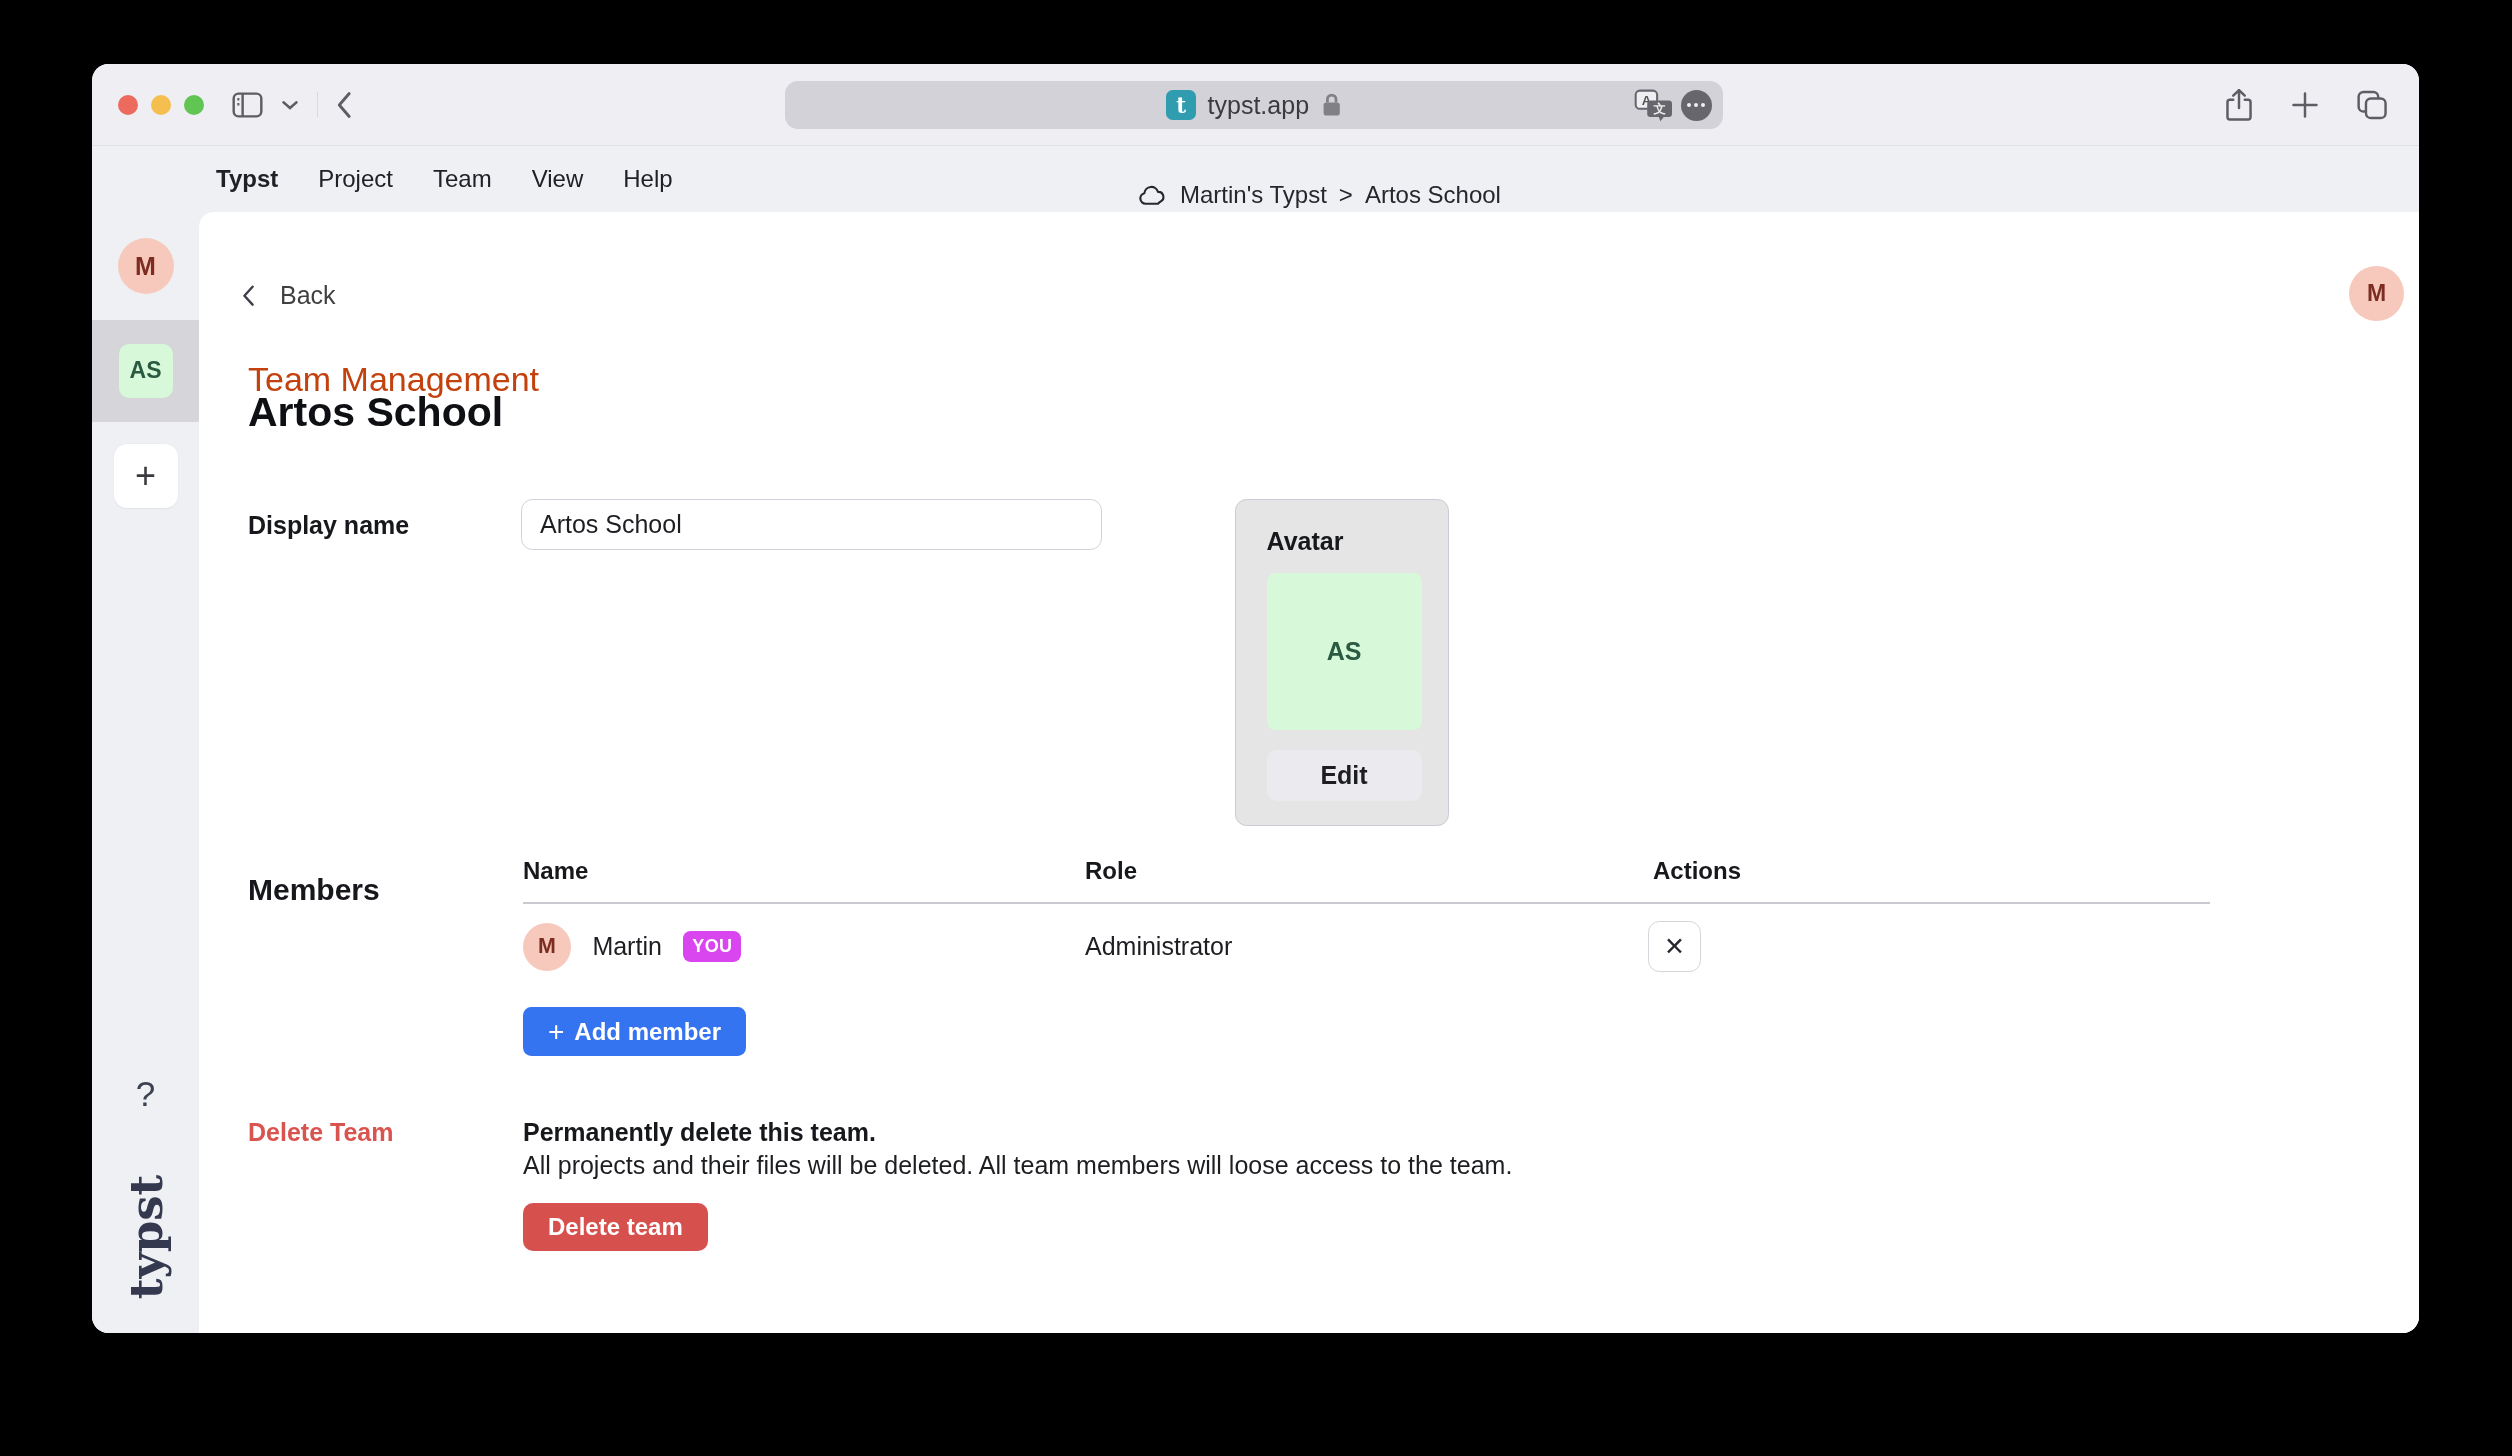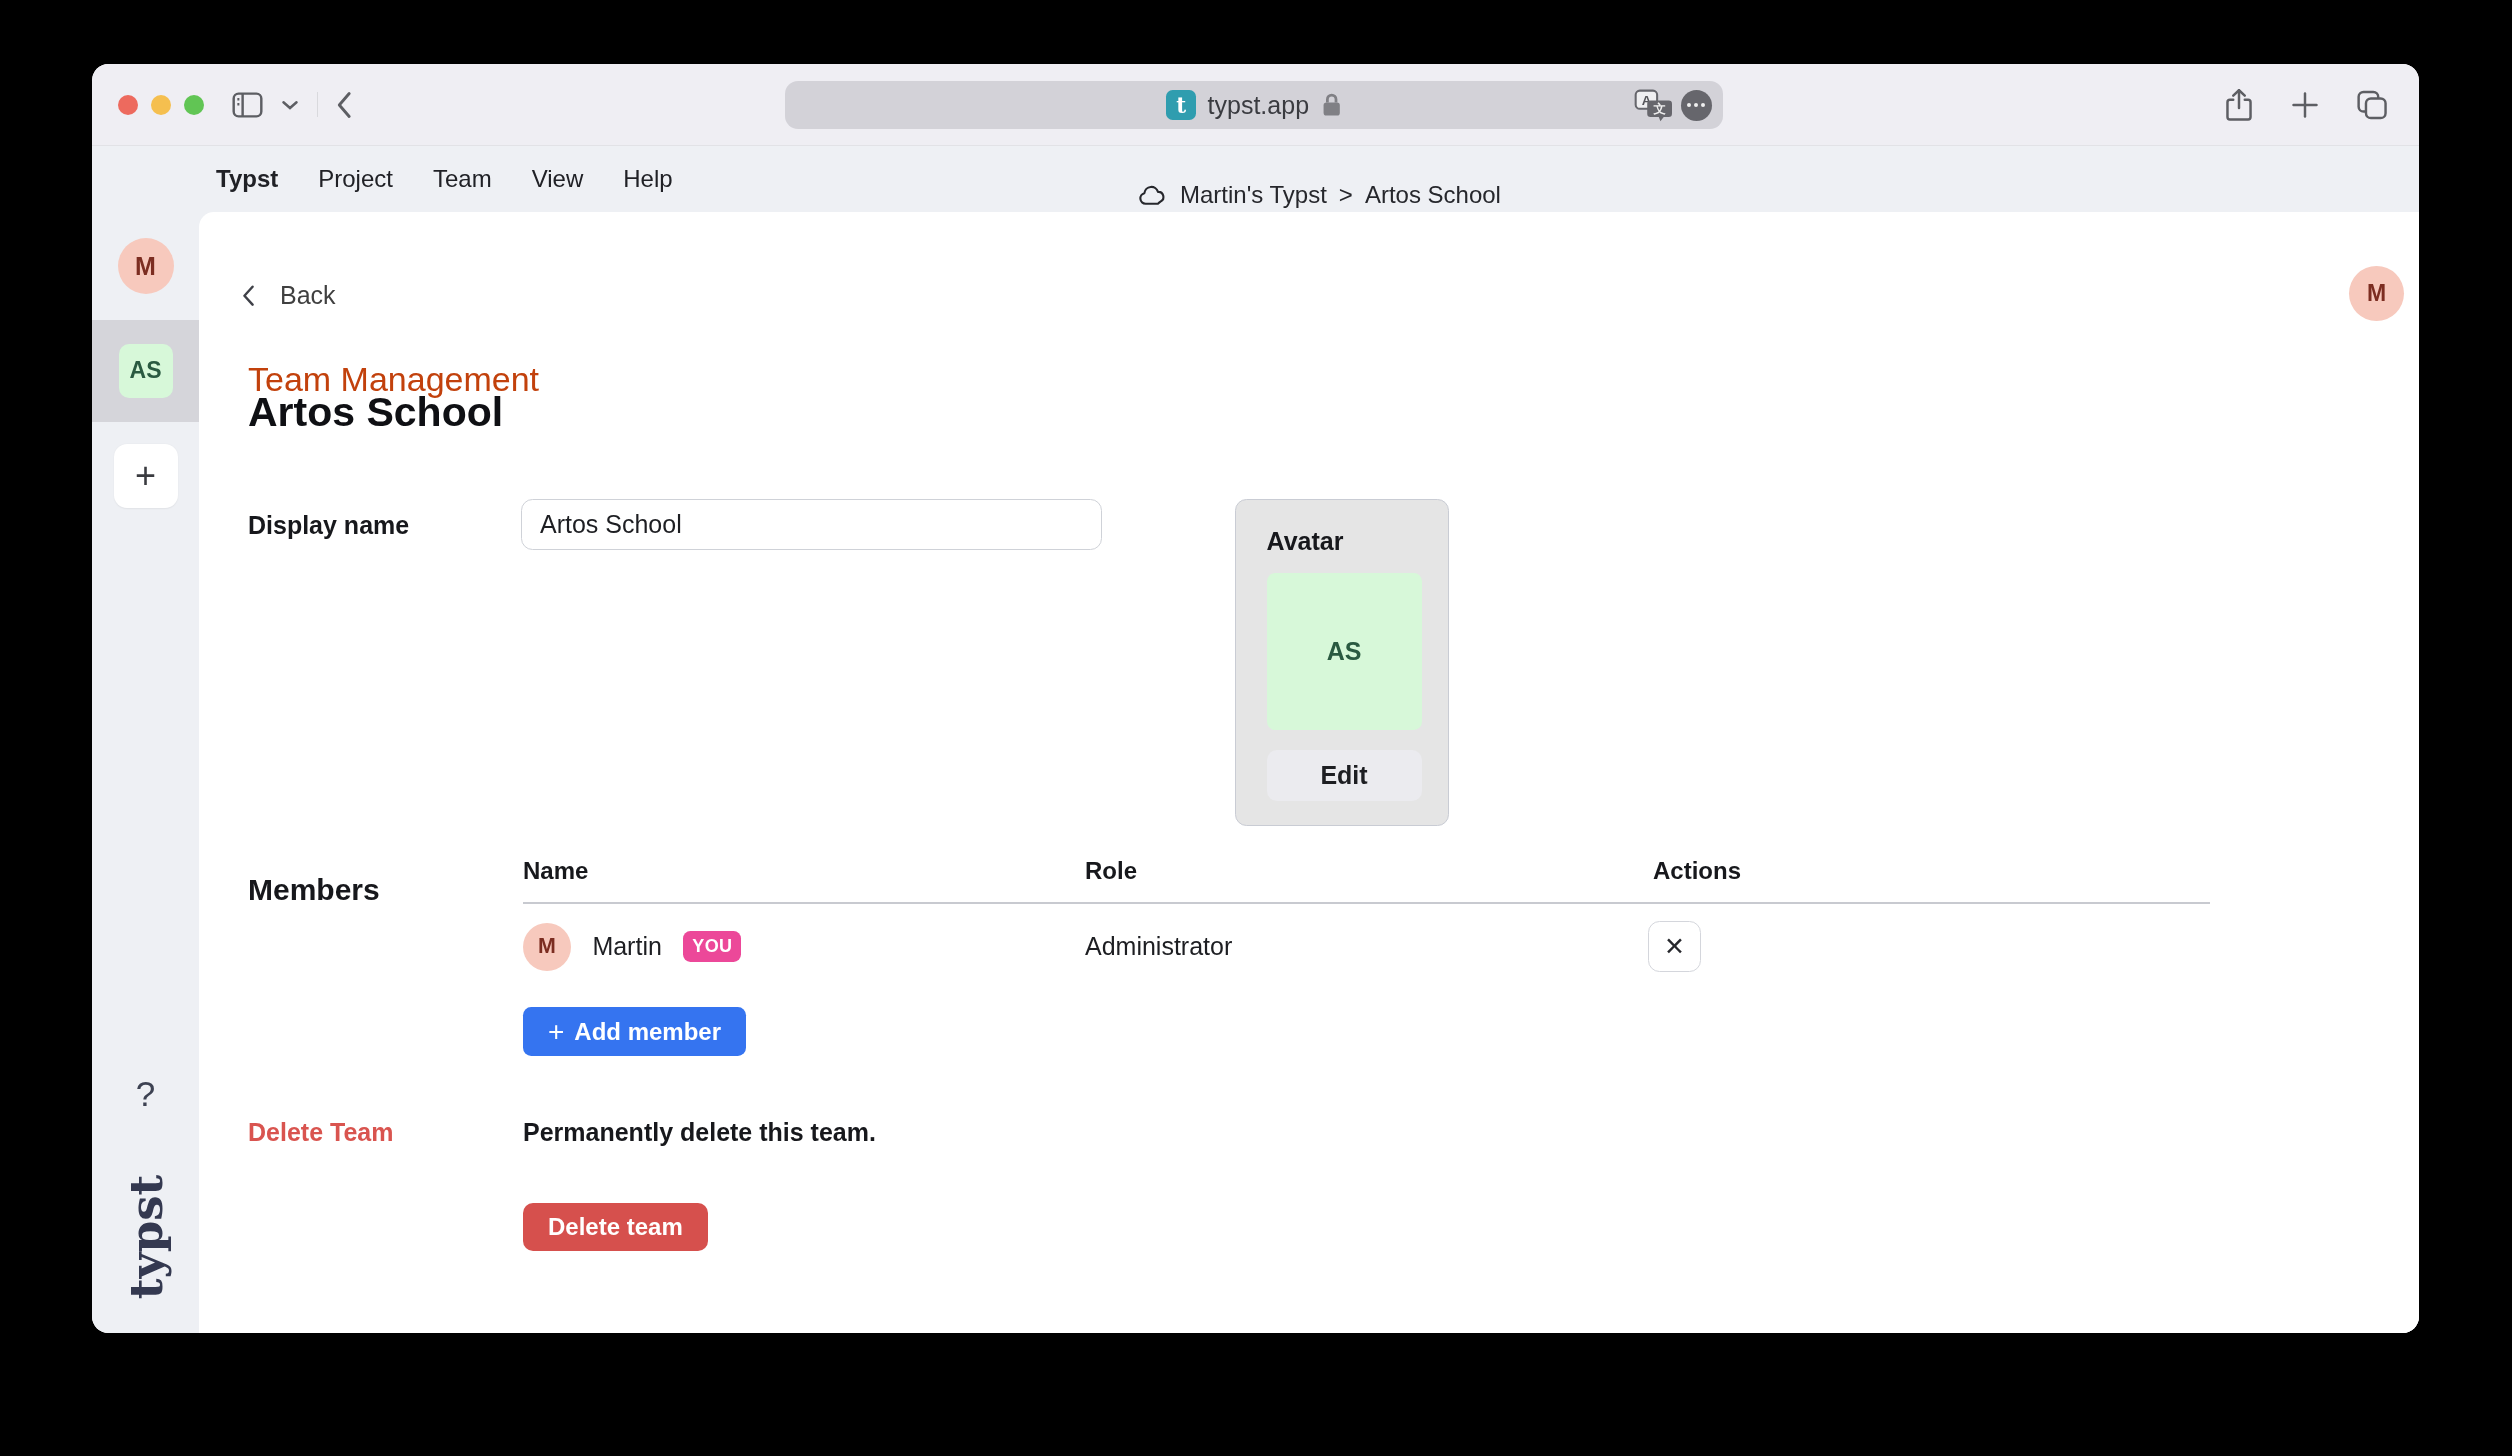--- a/index.html
+++ b/index.html
@@ -104,21 +104,21 @@
   .col-name { left:0; } .col-role { left:562px; } .col-actions { left:1130px; }
   .table-divider { position:absolute; left:0; top:45px; width:1687px; height:1.6px;
                    background:#c8cad0; }
   .member-row { position:absolute; left:0; top:64px; width:1687px; height:51px; }
   .member-cell-name { position:absolute; left:0; top:0; height:51px; display:flex;
                       align-items:center; gap:21.4px; }
   .member-avatar { width:48px; height:48px; border-radius:50%; background:#f7c9bd;
                    color:#7c2d21; font-weight:bold; font-size:21.4px;
                    display:flex; align-items:center; justify-content:center; }
   .member-name { font-size:25px; color:#1d1e22; }
-  .you-badge { background:#ec4899; color:#fff; font-weight:bold; font-size:18px;
+  .you-badge { background:#d946ef; color:#fff; font-weight:bold; font-size:18px;
                padding:5px 9px; border-radius:7.4px; letter-spacing:0.4px; }
   .member-role { position:absolute; left:562px; top:0; height:51px; display:flex;
                  align-items:center; font-size:25px; color:#1d1e22; }
   .remove-btn { position:absolute; left:1125px; top:0; width:53px; height:51px;
                 border:1.6px solid #d4d6dc; border-radius:11.5px; background:#fff;
                 font-size:25px; color:#26272c; cursor:pointer; display:flex;
                 align-items:center; justify-content:center; }
   .add-member-btn { position:absolute; left:0; top:150px; height:49px; padding:0 25px;
                     border:none; border-radius:8.2px; background:#3574f0; color:#fff;
                     font-size:24px; font-weight:bold; display:flex; align-items:center;
@@ -295,19 +295,20 @@
           </div>
 
           <button class="add-member-btn">
             <span class="plus">+</span>
             <span>Add member</span>
           </button>
         </div>
 
         <div class="delete-label">Delete Team</div>
         <div class="delete-title">Permanently delete this team.</div>
+        <div class="delete-body">All projects and their files will be deleted. All team members will loose access to the team.</div>
         <button class="delete-btn">Delete team</button>
       </div>
     </div>
 
   </div>
 </div>
 
 
 </body></html>

